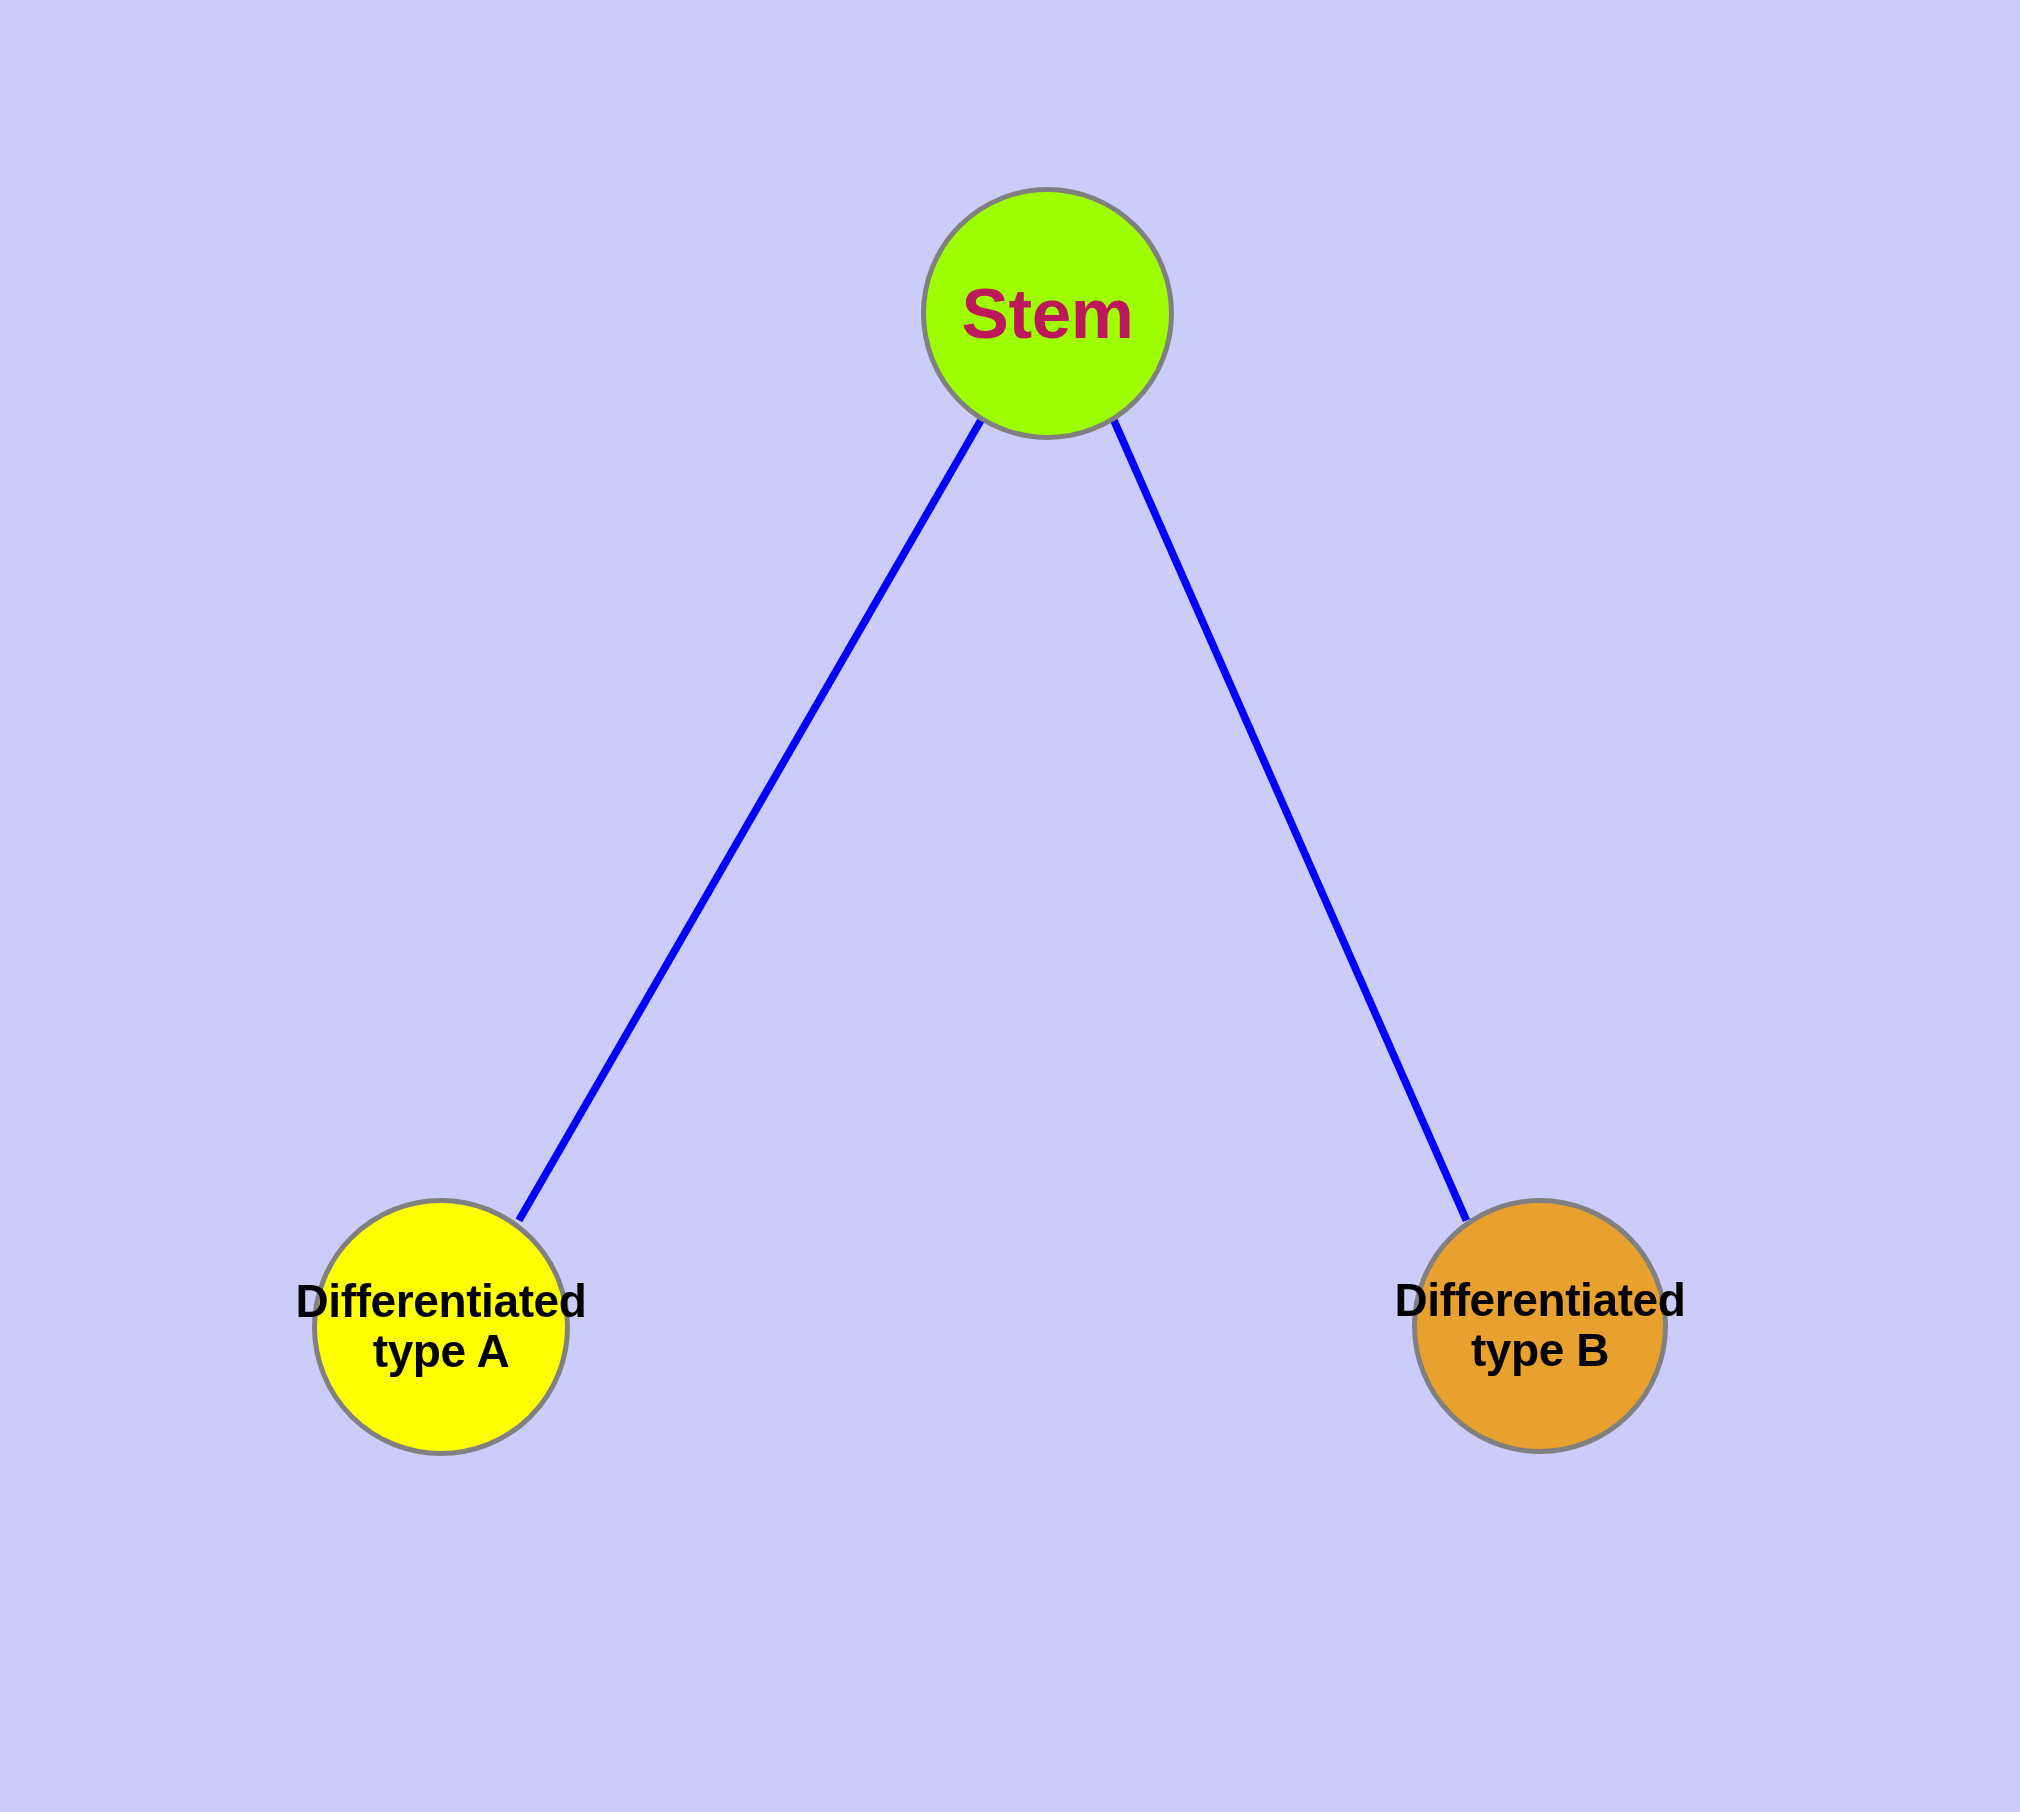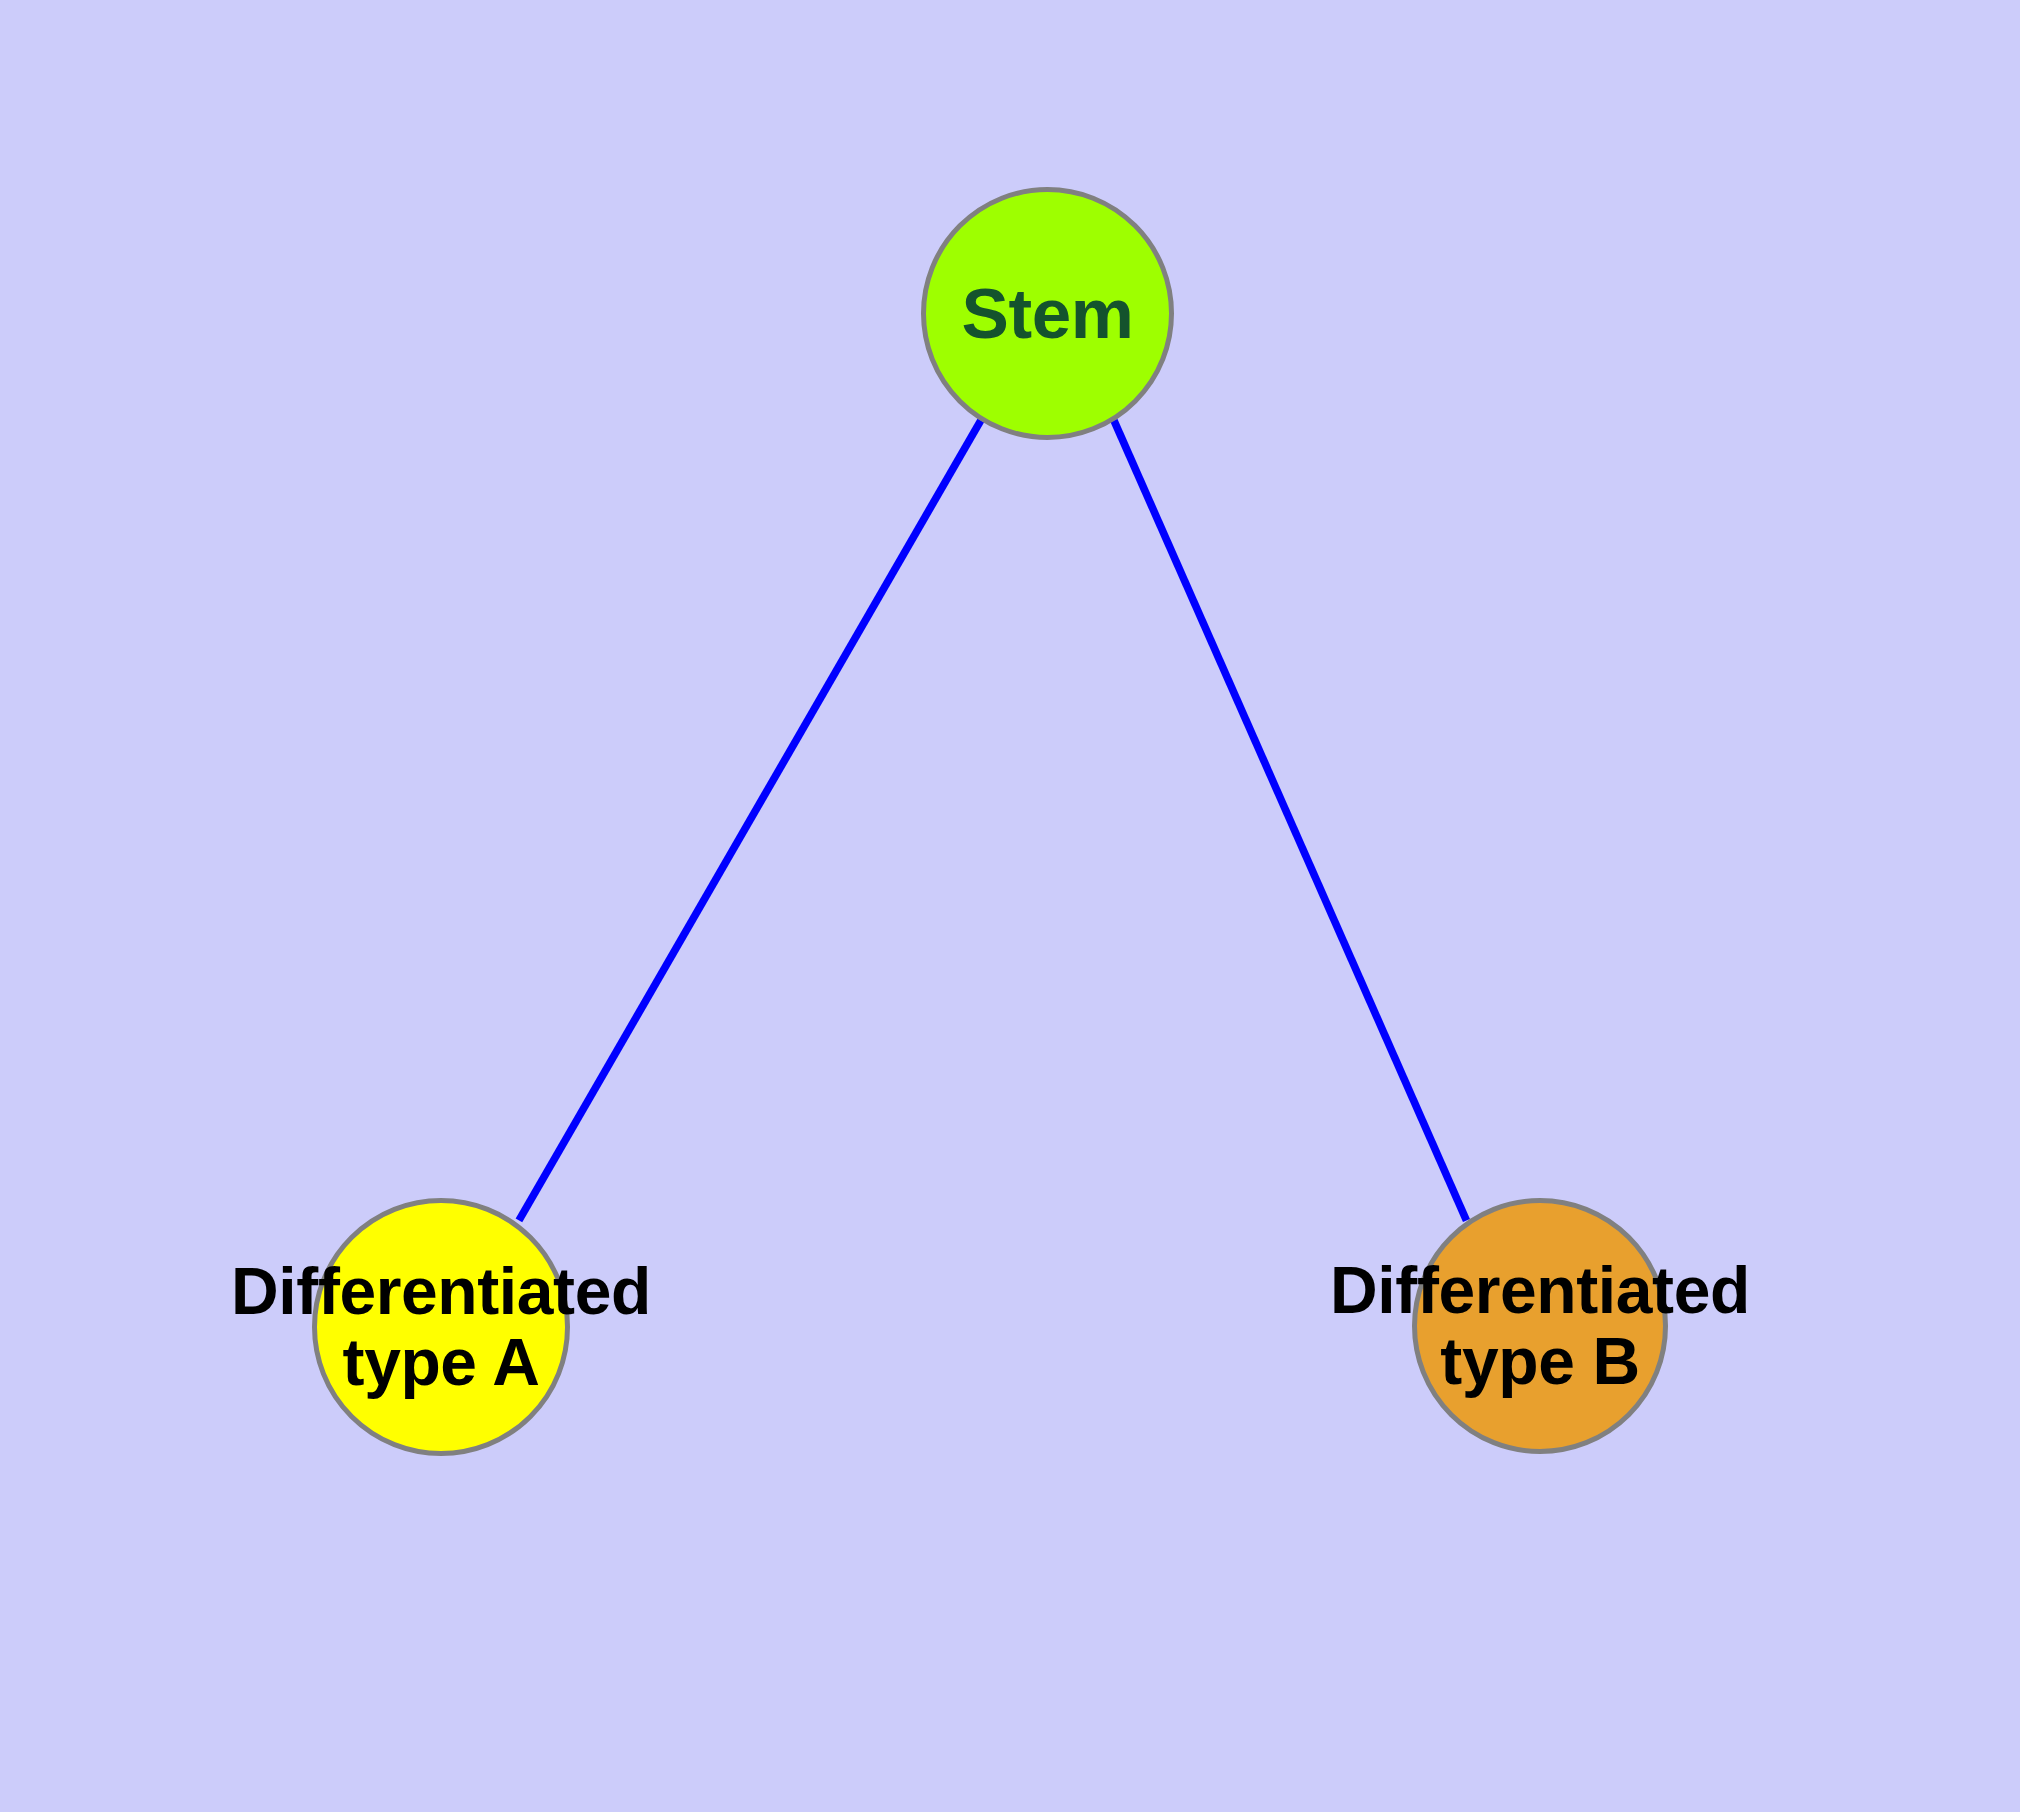--- a/index.html
+++ b/index.html
@@ -33,21 +33,21 @@
     box-sizing: border-box;
   }
   .node-label {
     position: absolute;
     left: 50%;
     top: 50%;
     transform: translate(-50%, -50%);
     color: #000000;
     font-family: "Liberation Sans", sans-serif;
     font-weight: bold;
-    font-size: 66px;
+    font-size: 46px;
     line-height: 1.08;
     text-align: center;
     white-space: pre;
     letter-spacing: -0.4px;
     pointer-events: none;
   }
   #node-stem {
     width: 253px;
     height: 253px;
     left: 921px;
@@ -76,21 +76,21 @@
 <body>
 
 <div id="graph-canvas" style="background: rgb(204, 204, 250);">
 
   <svg id="edge-layer" viewBox="0 0 2384 2138" width="2021" height="1812">
     <line x1="1157" y1="496" x2="612" y2="1440" stroke="#0000ff" stroke-width="9" stroke-linecap="butt"></line>
     <line x1="1314" y1="496" x2="1730" y2="1440" stroke="#0000ff" stroke-width="9" stroke-linecap="butt"></line>
   </svg>
 
   <div class="graph-node" id="node-stem" style="left: 921px; top: 187px; width: 253px; height: 253px; background: rgb(158, 255, 0); border-color: rgb(128, 128, 128); border-width: 5.1px;">
-    <span class="node-label" style="color: #14532d;">Stem</span>
+    <span class="node-label" style="color: #be185d;">Stem</span>
   </div>
 
   <div class="graph-node" id="node-diff-a" style="left: 312px; top: 1198px; width: 258px; height: 258px; background: rgb(255, 255, 0); border-color: rgb(128, 128, 128); border-width: 5.1px;">
     <span class="node-label" style="color: rgb(0, 0, 0);">Differentiated
 type A</span>
   </div>
 
   <div class="graph-node" id="node-diff-b" style="left: 1412px; top: 1198px; width: 256px; height: 256px; background: rgb(232, 160, 46); border-color: rgb(128, 128, 128); border-width: 5.1px;">
     <span class="node-label" style="color: rgb(0, 0, 0);">Differentiated
 type B</span>

